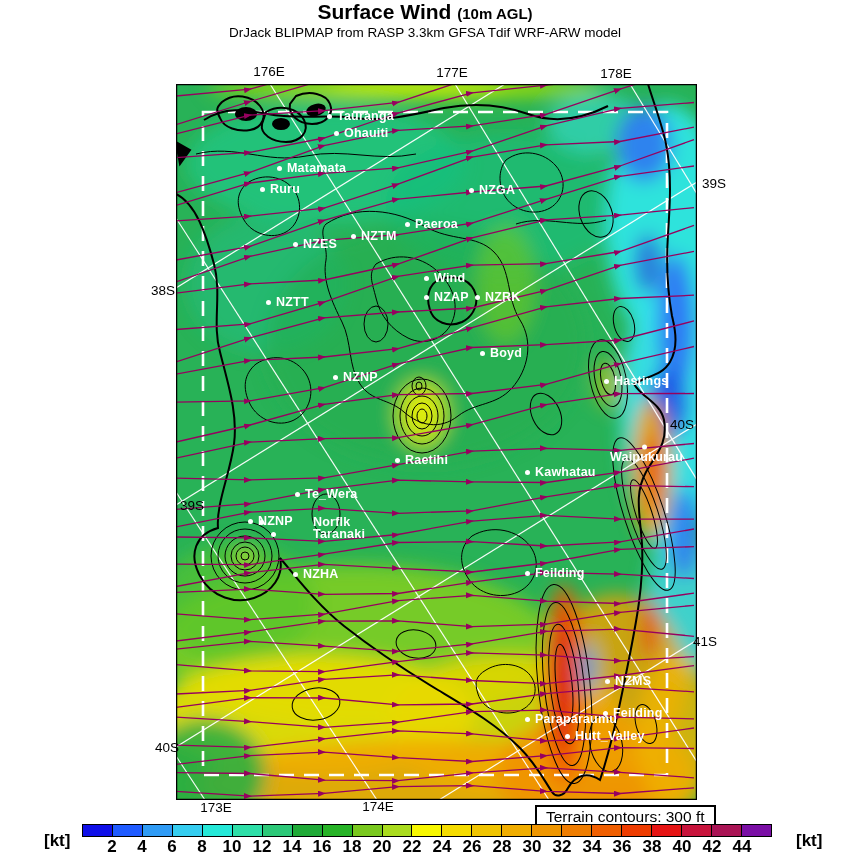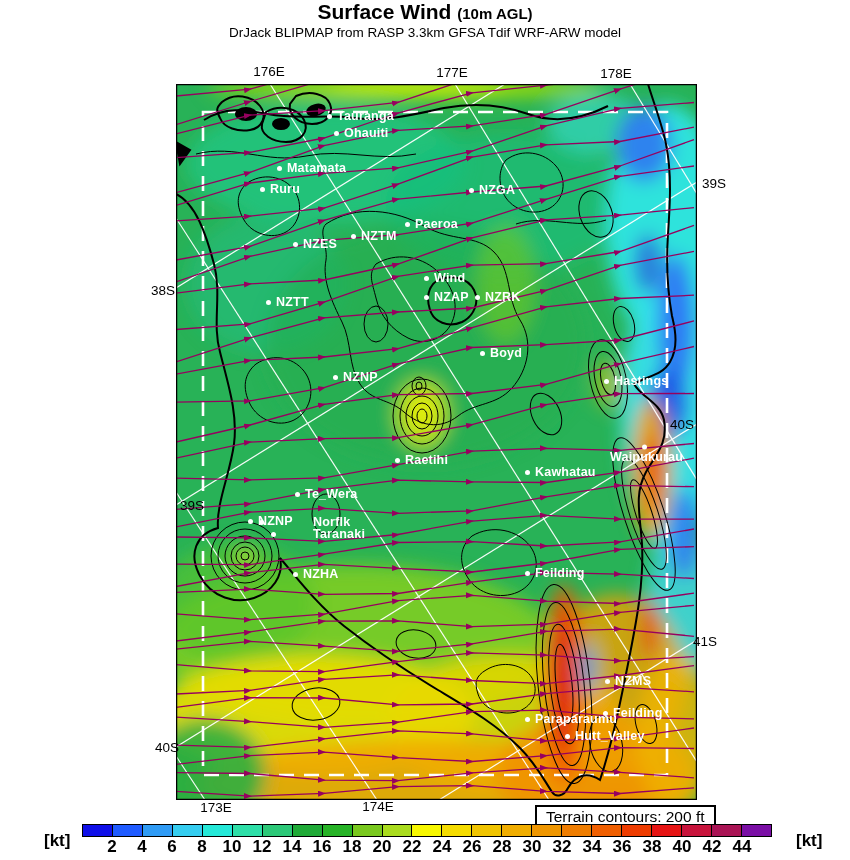--- a/index.html
+++ b/index.html
@@ -348,21 +348,21 @@
       <div class="station" style="left: 525px; top: 719px;">
         <span class="dot"></span>
         <span class="lbl">Paraparaumu</span>
       </div>
       <div class="station" style="left: 565px; top: 736px;">
         <span class="dot"></span>
         <span class="lbl">Hutt_Valley</span>
       </div>
     </div>
 
-  <div class="terrain-box">Terrain contours: 200 ft</div>
+  <div class="terrain-box">Terrain contours: 300 ft</div>
 
   <span class="kt left">[kt]</span>
   <div class="cbar" id="cbar">
       <div class="seg" style="background: rgb(15, 15, 232);"></div>
       <div class="seg" style="background: rgb(31, 91, 255);"></div>
       <div class="seg" style="background: rgb(47, 155, 245);"></div>
       <div class="seg" style="background: rgb(53, 205, 240);"></div>
       <div class="seg" style="background: rgb(37, 232, 216);"></div>
       <div class="seg" style="background: rgb(46, 223, 168);"></div>
       <div class="seg" style="background: rgb(44, 200, 120);"></div>

